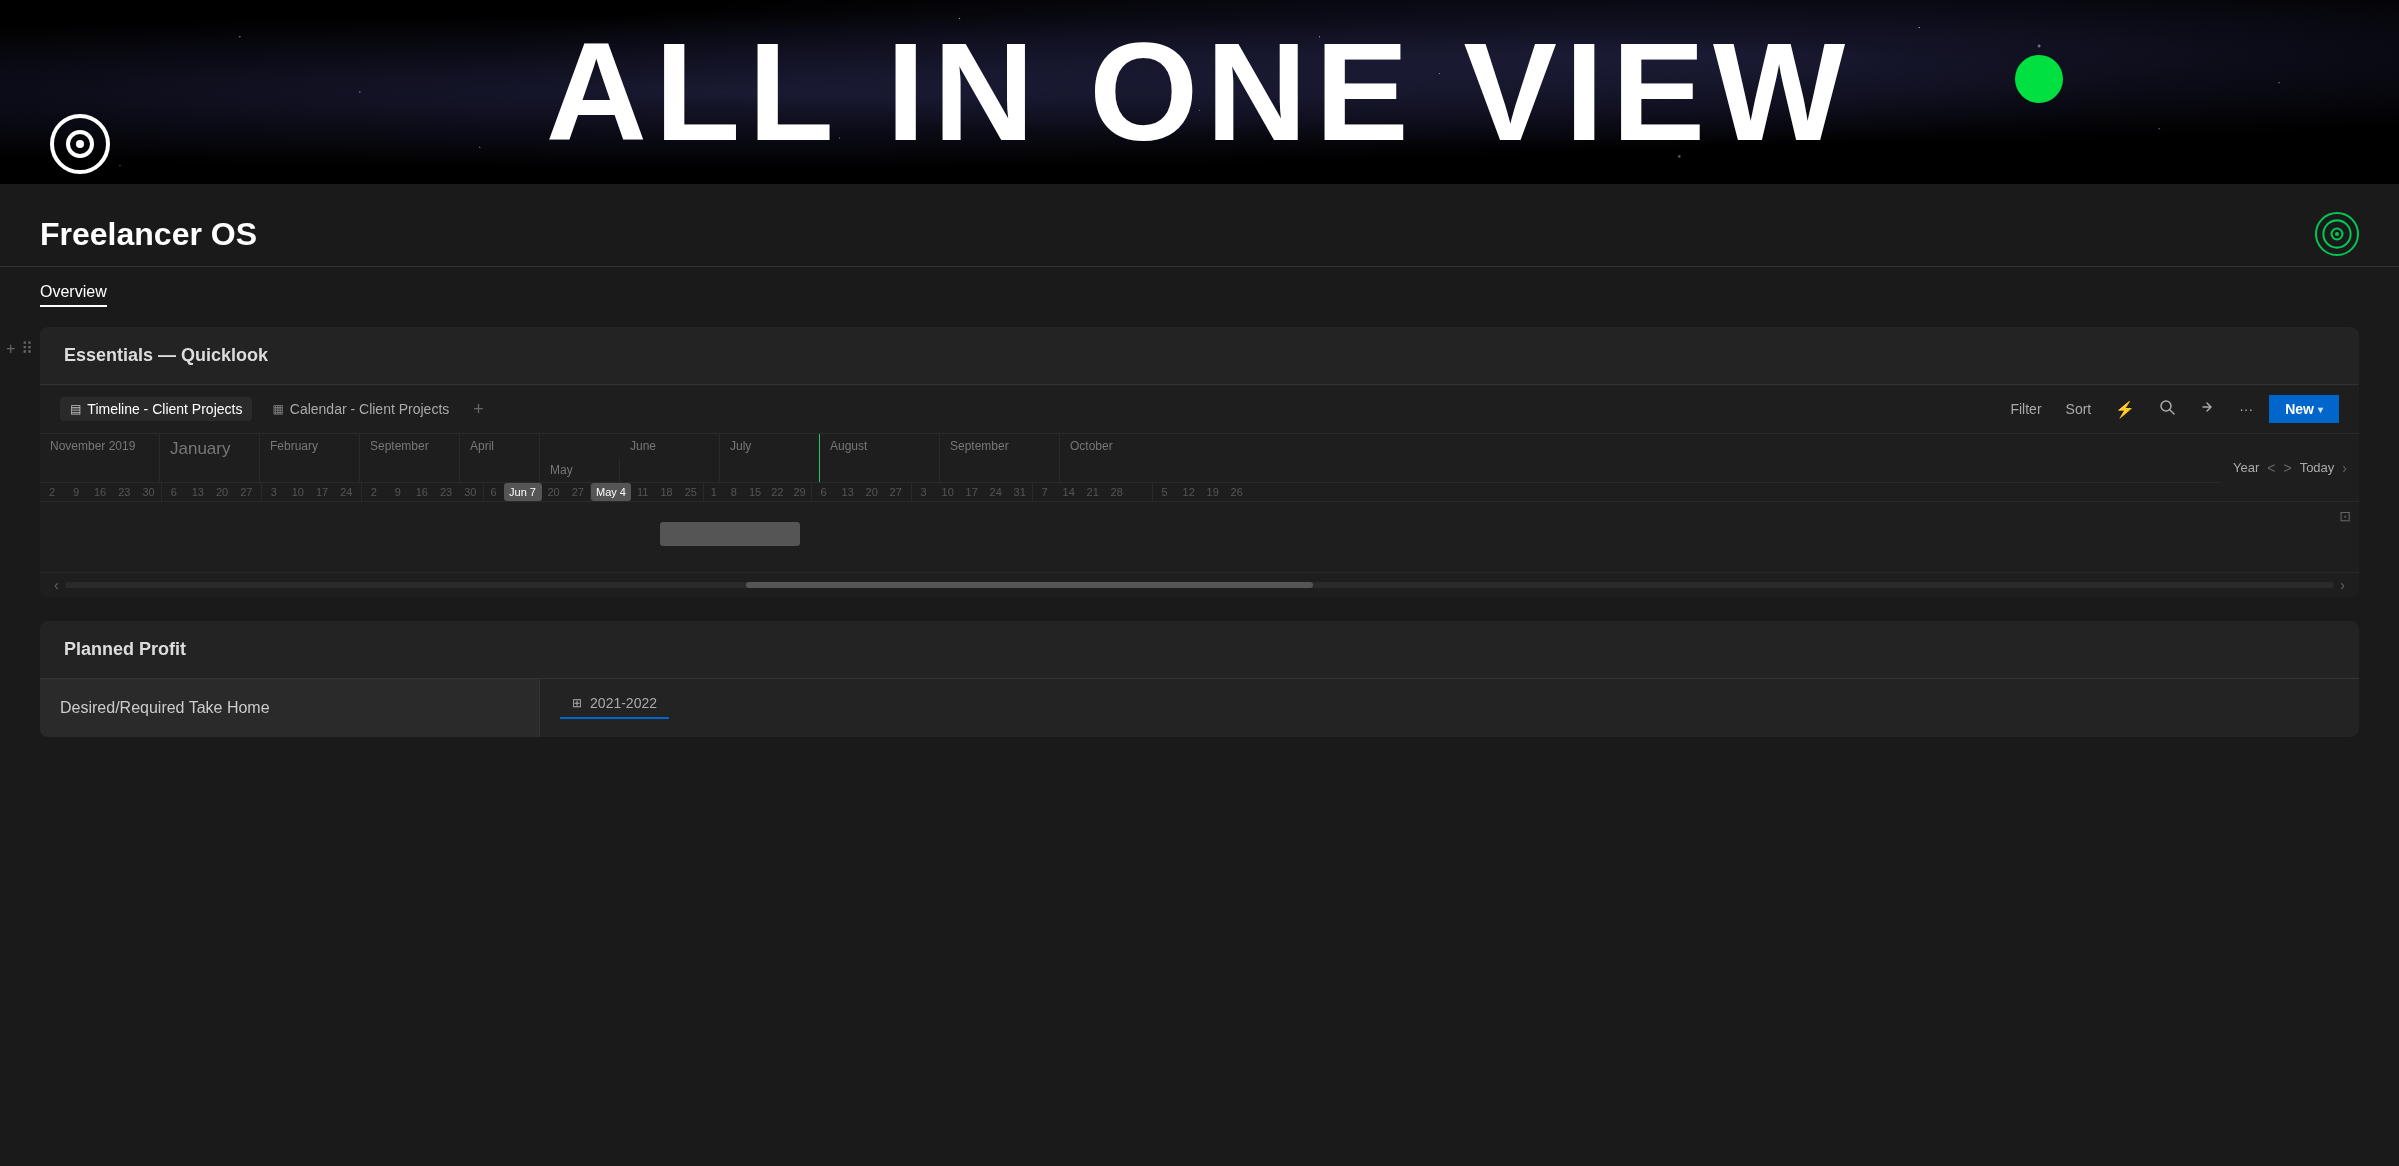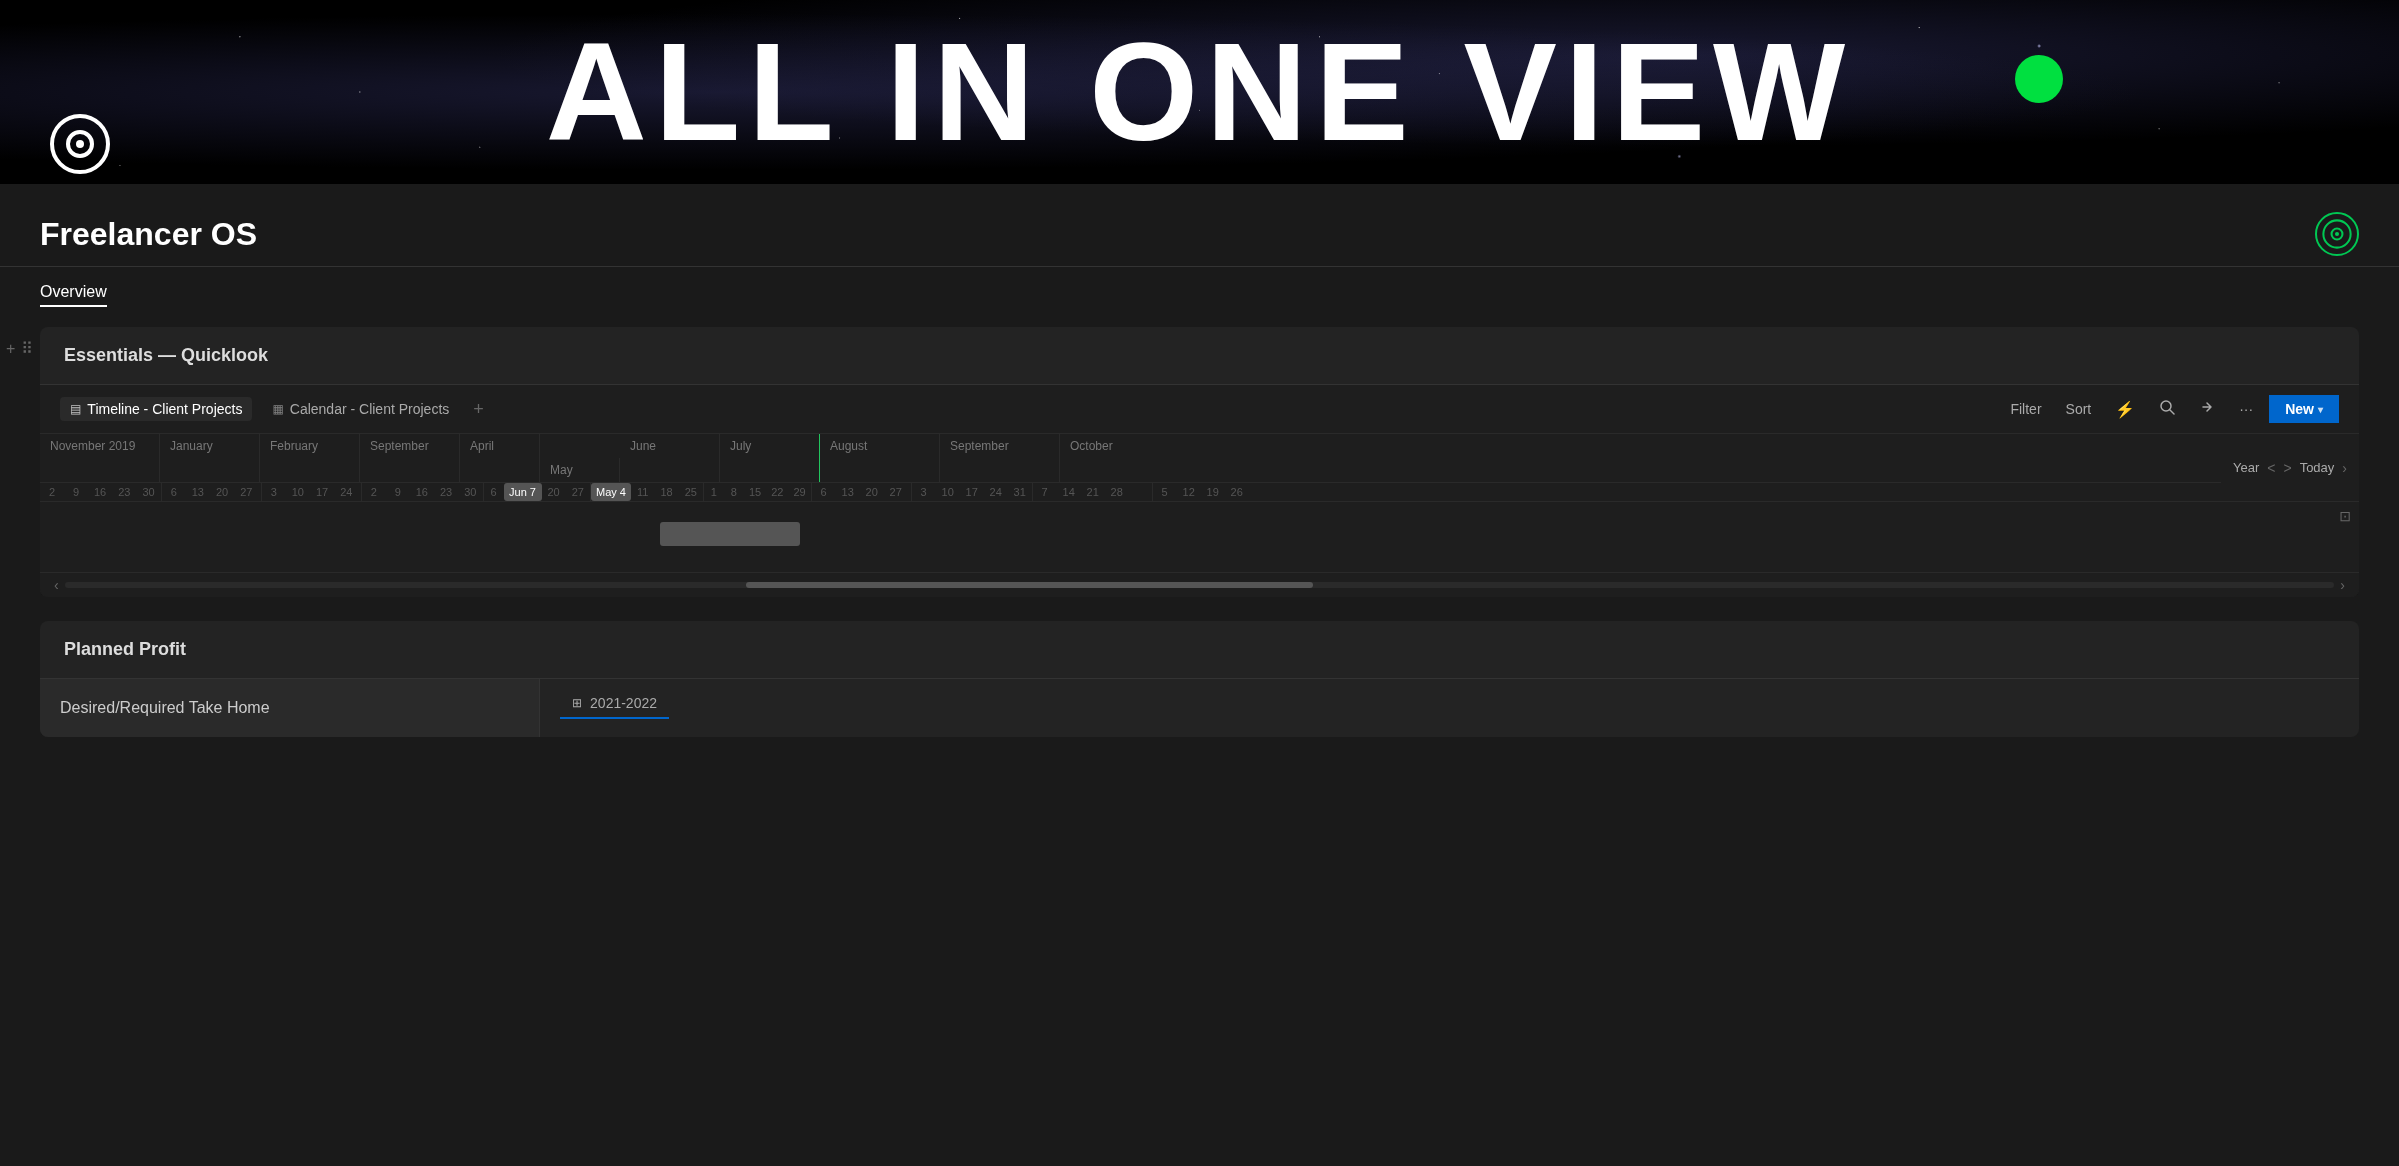--- a/index.html
+++ b/index.html
@@ -344,21 +344,21 @@
       </div>
     </div>
 
     <div class="timeline-area">
 
       <div style="display:flex; border-bottom: 1px solid #2a2a2a; align-items:stretch; overflow:hidden;">
 
         <div style="flex:1; overflow:hidden;">
           <div style="display:flex; border-bottom: 1px solid #2a2a2a;">
             <span style="font-size:12px;color:#777;padding:5px 10px;border-right:1px solid #2a2a2a;min-width:120px;">November 2019</span>
-            <span style="font-size:12px;color:#777;padding:5px 10px;border-right:1px solid #2a2a2a;min-width:100px;">January</span>
+            <span style="font-size:17px;color:#777;padding:5px 10px;border-right:1px solid #2a2a2a;min-width:100px;">January</span>
             <span style="font-size:12px;color:#777;padding:5px 10px;border-right:1px solid #2a2a2a;min-width:100px;">February</span>
             <span style="font-size:12px;color:#777;padding:5px 10px;border-right:1px solid #2a2a2a;min-width:100px;">September</span>
             <span style="font-size:12px;color:#777;padding:5px 10px;border-right:1px solid #2a2a2a;min-width:80px;">April</span>
             <span style="font-size:12px;color:#777;padding:5px 10px;border-right:1px solid #2a2a2a;min-width:80px;margin-top:24px;">May</span>
             <span style="font-size:12px;color:#777;padding:5px 10px;border-right:1px solid #2a2a2a;min-width:100px;">June</span>
             <span style="font-size:12px;color:#777;padding:5px 10px;border-right:1px solid #22c55e;min-width:100px;">July</span>
             <span style="font-size:12px;color:#777;padding:5px 10px;border-right:1px solid #2a2a2a;min-width:120px;">August</span>
             <span style="font-size:12px;color:#777;padding:5px 10px;border-right:1px solid #2a2a2a;min-width:120px;">September</span>
             <span style="font-size:12px;color:#777;padding:5px 10px;min-width:120px;">October</span>
           </div>

